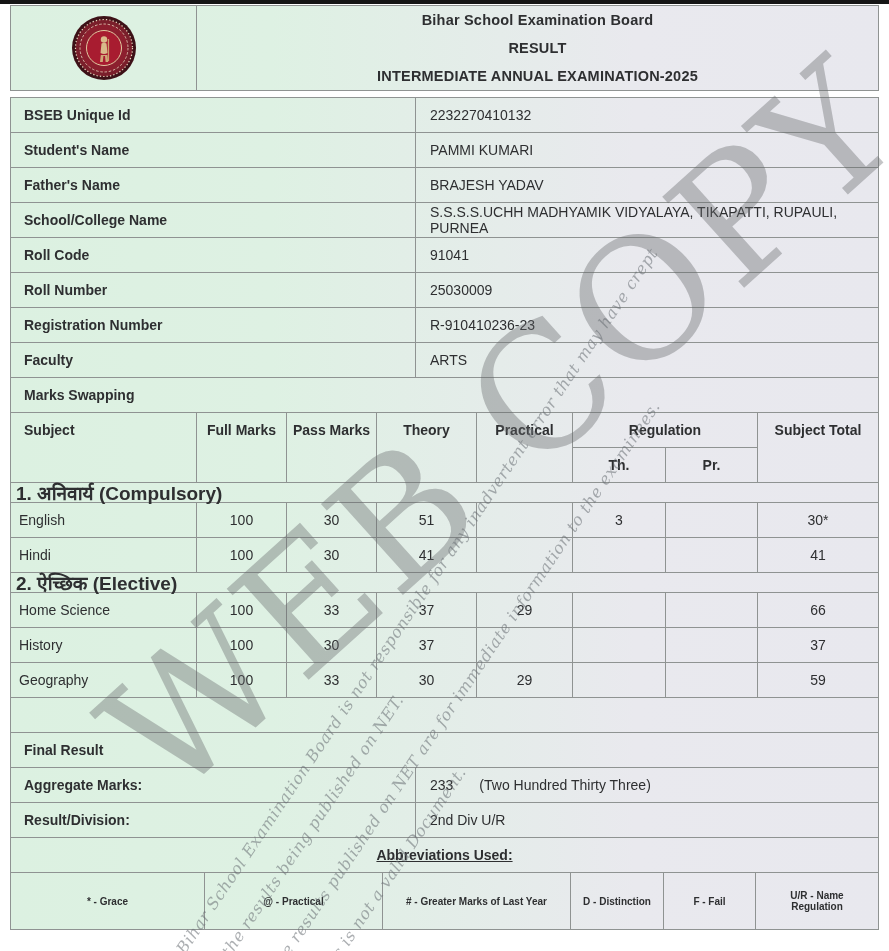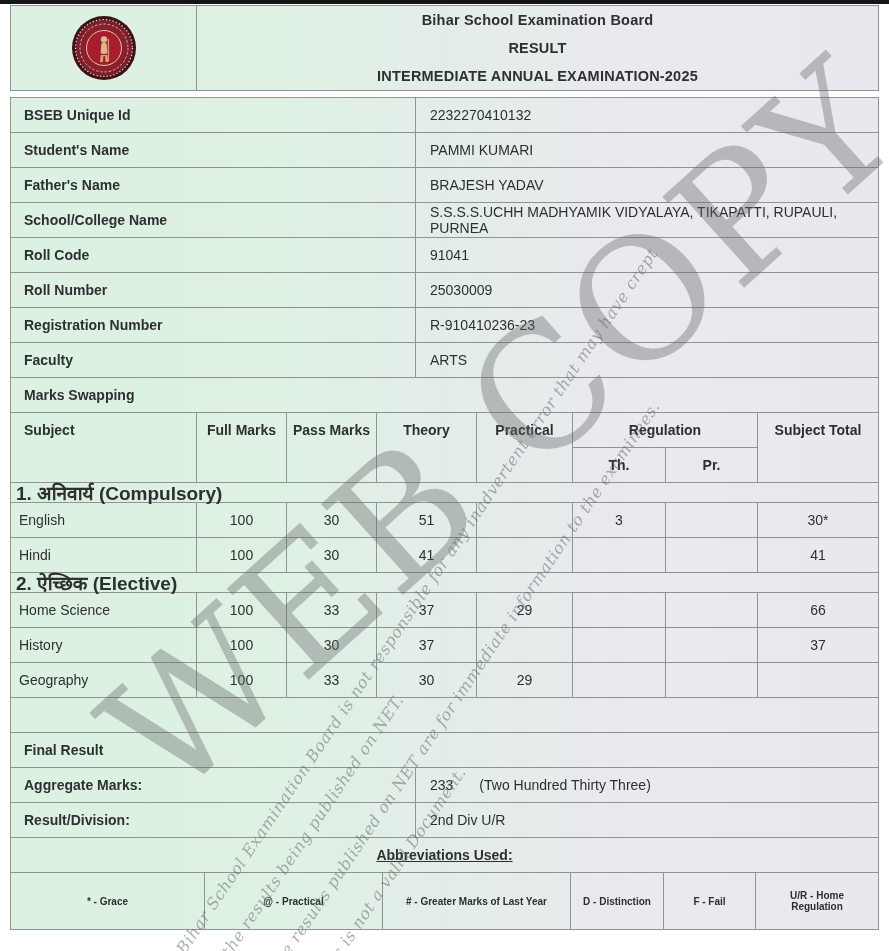--- a/index.html
+++ b/index.html
@@ -197,20 +197,21 @@
         <div class="mc last">37</div>
       </div>
       <div class="mgrid mrow">
         <div class="mc subj">Geography</div>
         <div class="mc">100</div>
         <div class="mc">33</div>
         <div class="mc">30</div>
         <div class="mc">29</div>
         <div class="mc"></div>
         <div class="mc"></div>
+        <div class="mc last">59</div>
       </div>
 
       <div class="emptyrow"></div>
 
       <div class="full-row">Final Result</div>
 
       <div class="irow">
         <div class="lbl">Aggregate Marks:</div>
         <div class="val agg-val">
           <span>233</span>
@@ -222,21 +223,21 @@
         <div class="val">2nd Div U/R</div>
       </div>
 
       <div class="abbr-title">Abbreviations Used:</div>
       <div class="abbrev">
         <div class="ac">* - Grace</div>
         <div class="ac">@ - Practical</div>
         <div class="ac"># - Greater Marks of Last Year</div>
         <div class="ac">D - Distinction</div>
         <div class="ac">F - Fail</div>
-        <div class="ac last">U/R - Home Regulation</div>
+        <div class="ac last">U/R - Name Regulation</div>
       </div>
 
     </div>
   </div>
 
   <div class="wm-main">WEB COPY</div>
   <div class="wm-line wm-l1">1. Bihar School Examination Board is not responsible for any inadvertent error that may have crept</div>
   <div class="wm-line wm-l1b">in the results being published on NET.</div>
   <div class="wm-line wm-l2">2. The results published on NET are for immediate information to the examinees.</div>
   <div class="wm-line wm-l3">3. This is not a valid Document.</div>

